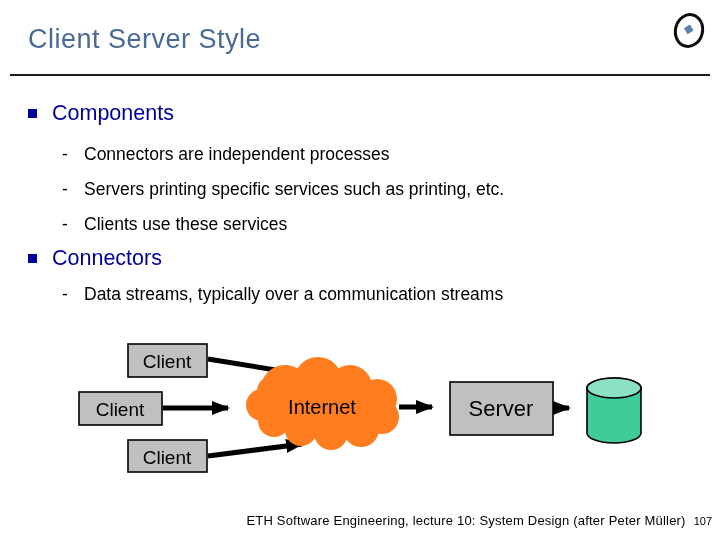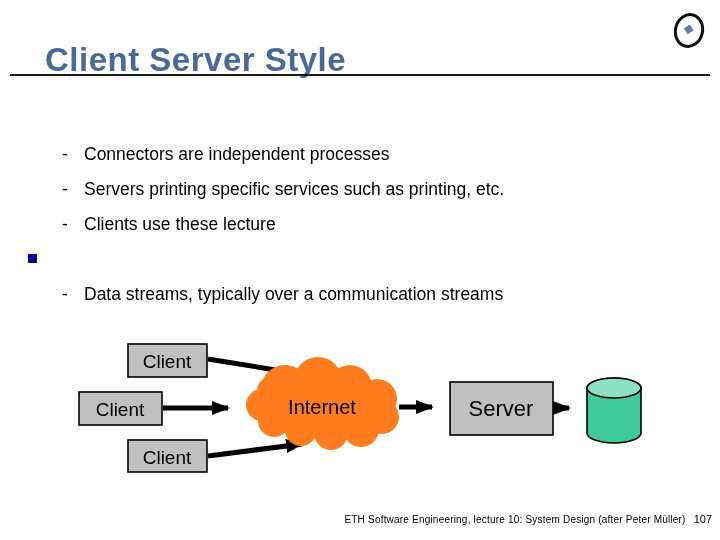--- a/index.html
+++ b/index.html
@@ -7,24 +7,24 @@
     width: 720px; height: 540px;
     background: #ffffff;
     font-family: "Liberation Sans", sans-serif;
     overflow: hidden;
   }
   .slide { position: relative; width: 720px; height: 540px; background: #fff; }
 
   
   .title {
     position: absolute; left: 28px; top: 24px;
-    font-size: 33px; font-weight: bold;
+    font-size: 27px; font-weight: normal;
     color: var(--title-blue, #4a6a96);
     letter-spacing: 0.5px;
-    margin: 17px;
+    margin: 0;
   }
   .title-rule {
     position: absolute; left: 10px; top: 74px; width: 700px;
     border: none; border-top: 2px solid #1a1a1a; margin: 0;
   }
   .logo {
     position: absolute; left: 674px; top: 13px;
     width: 24px; height: 29px;
     border: 3px solid #0d0d0d; border-radius: 50%;
     transform: rotate(14deg);
@@ -72,49 +72,54 @@
   .arrow { stroke: #000; stroke-width: 5; fill: none; }
   .cyl-body { fill: var(--cylinder-green, #3fcc99); stroke: #000; stroke-width: 1.6; }
   .cyl-top { fill: var(--cylinder-top-green, #8ce0c4); stroke: #000; stroke-width: 1.6; }
 
   
   .footer {
     position: absolute; top: 513px; right: 8px;
     display: flex; align-items: baseline;
     color: #000;
   }
-  .footer-text { font-size: 10px; letter-spacing: 0.2px; padding-left: 43px; }
+  .footer-text { font-size: 13px; letter-spacing: 0.2px; padding-left: 43px; }
   .footer-page { font-size: 11px; margin-left: 8px; }
 </style>
 </head>
 <body>
 
 <div class="slide">
 
   <h1 class="title">Client Server Style</h1>
   <div class="logo">
     <div class="logo-diamond"></div>
   </div>
   <hr class="title-rule">
 
+  <div class="h-bullet pos-components">
+    <span class="h-square"></span>
+    <span>Components</span>
+  </div>
   <div class="sub-bullet pos-sub1">
     <span class="sub-dash">-</span>
     <span>Connectors are independent processes</span>
   </div>
   <div class="sub-bullet pos-sub2">
     <span class="sub-dash">-</span>
     <span>Servers printing specific services such as printing, etc.</span>
   </div>
   <div class="sub-bullet pos-sub3">
     <span class="sub-dash">-</span>
-    <span>Clients use these lecture</span>
+    <span>Clients use these services</span>
   </div>
 
   <div class="h-bullet pos-connectors">
     <span class="h-square"></span>
+    <span>Connectors</span>
   </div>
   <div class="sub-bullet pos-sub4">
     <span class="sub-dash">-</span>
     <span>Data streams, typically over a communication streams</span>
   </div>
 
   <svg class="diagram-svg" viewBox="0 0 720 540">
     <defs>
       <marker id="ah" markerUnits="userSpaceOnUse" markerWidth="20" markerHeight="16" refX="16" refY="7" orient="auto">
         <path d="M0,0 L18,7 L0,14 z" fill="#000"></path>

